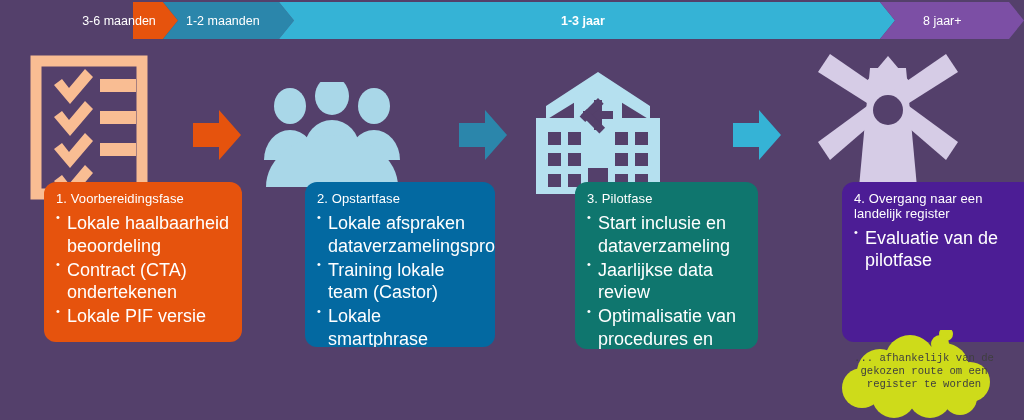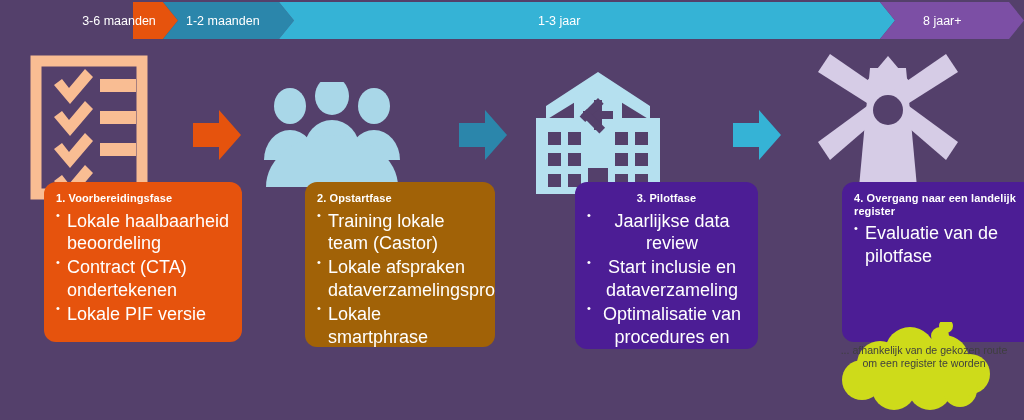--- a/index.html
+++ b/index.html
@@ -41,23 +41,23 @@
   
   .card {
     position: absolute;
     border-radius: 12px;
     box-sizing: border-box;
     padding: 10px 12px 12px 12px;
     color: #ffffff;
     overflow: hidden;
   }
   .card-title {
-    font-size: 11px;
+    font-size: 13px;
     line-height: 1.14;
-    font-weight: 700;
+    font-weight: 400;
     margin: 0 0 5px 0;
     color: #ffffff;
     letter-spacing: 0.1px;
   }
   .card ul {
     margin: 0;
     padding: 0;
     list-style: none;
   }
   .card li {
@@ -75,22 +75,22 @@
     top: -0.5px;
     font-size: 11px;
   }
 
   
   .icon-wrap { position: absolute; }
 
   
   #cloud {
     position: absolute;
-    left: 834px; top: 322px;
-    width: 180px; height: 90px;
+    left: 834px; top: 330px;
+    width: 180px; height: 90px; font-family: Liberation Mono, monospace;
   }
   #cloud-text {
     position: absolute;
     left: 0; top: 22px;
     width: 180px;
     text-align: center;
     font-size: 10.6px;
     line-height: 1.25;
     color: #3f3f3f;
     z-index: 3;
@@ -112,21 +112,21 @@
     <polygon points="279,0 880,0 895,18.5 880,37 279,37 294,18.5" fill="#35b3d6"></polygon>
 
     <polygon points="880,0 1009,0 1024,18.5 1009,37 880,37 895,18.5" fill="#7c4fa5"></polygon>
   </svg>
   <div class="tl-label" style="left:64px;width:110px;justify-content:center;padding-left:0;">
     <span>3-6 maanden</span>
   </div>
   <div class="tl-label" style="left:186px;">
     <span>1-2 maanden</span>
   </div>
-  <div class="tl-label" style="left:538px;">
+  <div class="tl-label" style="left:561px;font-weight:bold;">
     <span>1-3 jaar</span>
   </div>
   <div class="tl-label" style="left:923px;">
     <span>8 jaar+</span>
   </div>
 </div>
 
 <div class="icon-wrap" style="left:30px; top:55px; width:118px; height:145px;">
   <svg width="118" height="145" viewBox="0 0 118 145">
 
@@ -243,34 +243,34 @@
 
 <div class="card" style="left:44px; top:182px; width:198px; height:160px; background:#e6530d;">
   <div class="card-title">1. Voorbereidingsfase</div>
   <ul>
     <li>Lokale haalbaarheid beoordeling</li>
     <li>Contract (CTA) ondertekenen</li>
     <li>Lokale PIF versie</li>
   </ul>
 </div>
 
-<div class="card" style="left:305px; top:182px; width:190px; height:165px; background:#a16207;">
+<div class="card" style="left:305px; top:182px; width:190px; height:165px; background:#0369a1;">
   <div class="card-title">2. Opstartfase</div>
   <ul>
+    <li>Lokale afspraken dataverzamelingsproces</li>
     <li>Training lokale team (Castor)</li>
-    <li>Lokale afspraken dataverzamelingsproces</li>
     <li>Lokale smartphrase bouwen</li>
   </ul>
 </div>
 
-<div class="card" style="left:575px; top:182px; width:183px; height:167px; background:#4c1d95;text-align:center;">
+<div class="card" style="left:575px; top:182px; width:183px; height:167px; background:#0f766e;">
   <div class="card-title">3. Pilotfase</div>
   <ul>
+    <li>Start inclusie en dataverzameling</li>
     <li>Jaarlijkse data review</li>
-    <li>Start inclusie en dataverzameling</li>
     <li>Optimalisatie van procedures en infrastructuur</li>
   </ul>
 </div>
 
 <div class="card" style="left:842px; top:182px; width:198px; height:160px; background:#4c1d95;">
   <div class="card-title">4. Overgang naar een landelijk register</div>
   <ul>
     <li>Evaluatie van de pilotfase</li>
   </ul>
 </div>

